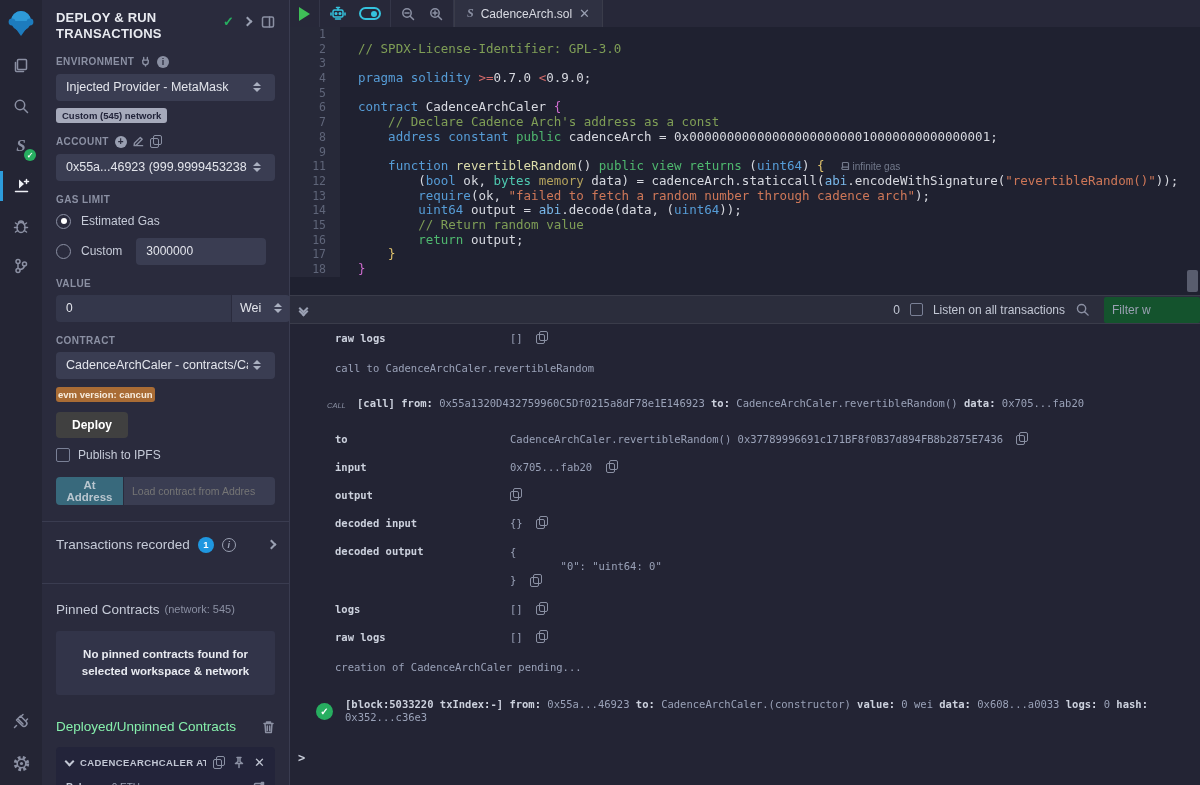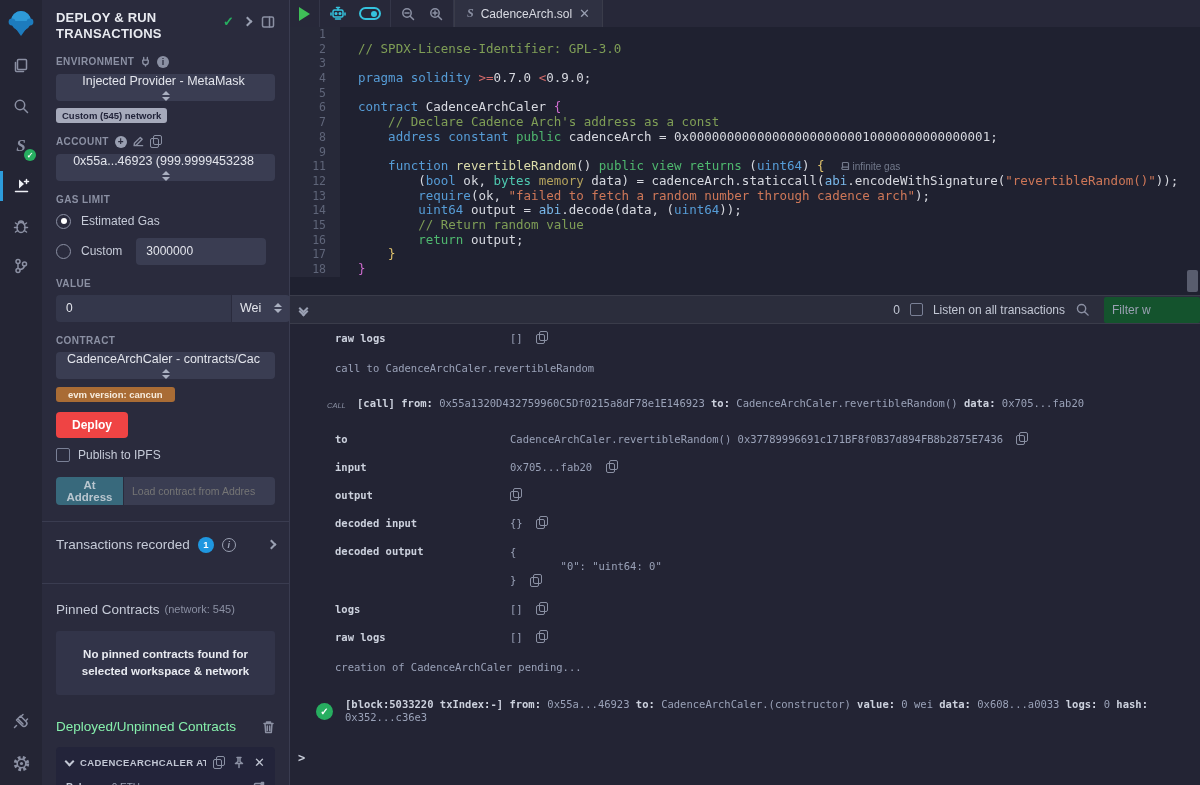--- a/index.html
+++ b/index.html
@@ -24,43 +24,43 @@
     padding:0 14px;color:#c6cbd8;}
   .sp-head{display:flex;justify-content:space-between;align-items:flex-start;padding-top:10px;}
   .sp-title{font-size:13px;font-weight:bold;color:#e8eaf0;line-height:1.25;letter-spacing:.2px;width:140px;}
   .sp-head-icons{display:flex;gap:10px;align-items:center;margin-top:4px;}
   .check-g{color:#27ae60;font-size:13px;font-weight:bold;}
   .chev-r{width:7px;height:7px;border-right:2px solid #9aa0b2;border-top:2px solid #9aa0b2;transform:rotate(45deg);display:inline-block;}
   .label{font-size:10px;color:#8b90a3;letter-spacing:.4px;margin-top:13px;display:flex;align-items:center;gap:6px;font-weight:bold;}
   .info-ic{width:12px;height:12px;border-radius:50%;background:#8b90a3;color:#2a2b3d;font-size:9px;font-weight:bold;
     display:inline-flex;align-items:center;justify-content:center;font-style:normal;}
   .sel{margin-top:6px;height:27px;background:#3a3d52;border-radius:4px;display:flex;align-items:center;
-    padding:0 14px 0 10px;font-size:12.5px;color:#e3e5ec;white-space:nowrap;overflow:hidden;flex-direction:column;}
+    padding:0 14px 0 10px;font-size:12.5px;color:#e3e5ec;white-space:nowrap;overflow:hidden;}
   .sel .sel-txt{flex:1;overflow:hidden;text-overflow:clip;white-space:nowrap;}
   .arrows{width:9px;flex:none;display:flex;flex-direction:column;align-items:center;gap:2px;margin-left:4px;}
   .arrows i{width:0;height:0;border-left:4px solid transparent;border-right:4px solid transparent;display:block;}
   .arrows .up{border-bottom:4px solid #aab0c0;}
   .arrows .dn{border-top:4px solid #aab0c0;}
   .net-badge{display:inline-block;margin-top:7px;background:#a6aabb;color:#22243a;font-size:9.5px;font-weight:bold;
     border-radius:3px;padding:2px 6px;}
   .plus-ic{width:12px;height:12px;border-radius:50%;background:#9aa0b2;color:#2a2b3d;font-size:10px;font-weight:bold;
     display:inline-flex;align-items:center;justify-content:center;}
   .radio-row{display:flex;align-items:center;gap:10px;margin-top:9px;font-size:12px;color:#c6cbd8;}
   .radio{width:15px;height:15px;border-radius:50%;border:1px solid #8b90a3;flex:none;position:relative;background:#2a2b3d;}
   .radio.on::after{content:"";position:absolute;left:3.5px;top:3.5px;width:6px;height:6px;border-radius:50%;background:#fff;}
   .gas-input{margin-left:4px;width:130px;height:27px;background:#3a3d52;border:none;border-radius:4px;color:#e3e5ec;
     font-size:12px;padding:0 10px;font-family:"Liberation Sans",sans-serif;}
   .val-row{display:flex;margin-top:6px;gap:1px;}
   .val-input{flex:1;height:27px;background:#34374b;border:none;border-radius:4px 0 0 4px;color:#e3e5ec;font-size:12px;padding:0 10px;
     font-family:"Liberation Sans",sans-serif;}
   .unit-sel{width:80px;height:27px;background:#3a3d52;border-radius:0 4px 4px 0;display:flex;align-items:center;
     padding:0 8px;font-size:12.5px;color:#e3e5ec;}
   .evm-badge{display:inline-block;margin-top:8px;background:#a96c35;color:#f7ecdd;font-size:9.5px;font-weight:bold;
-    border-radius:3px;padding:2px 12px;}
-  .deploy-btn{margin-top:10px;background:#ef4444;color:#fff;font-weight:bold;font-size:12px;border:none;border-radius:4px;
+    border-radius:3px;padding:2px 2px;}
+  .deploy-btn{margin-top:10px;background:#404040;color:#fff;font-weight:bold;font-size:12px;border:none;border-radius:4px;
     padding:6px 16px;display:block;font-family:"Liberation Sans",sans-serif;}
   .pub-row{display:flex;align-items:center;gap:8px;margin-top:10px;font-size:12px;color:#c6cbd8;}
   .cbx{width:14px;height:14px;border:1px solid #7a8096;border-radius:2px;background:transparent;flex:none;}
   .ataddr-row{display:flex;margin-top:15px;gap:1px;}
   .ataddr-btn{width:88px;height:28px;background:#38697c;color:#b9c6cf;font-weight:bold;font-size:11.5px;border:none;
     border-radius:4px 0 0 4px;font-family:"Liberation Sans",sans-serif;}
   .ataddr-input{flex:1;height:28px;background:#3a3d52;border:none;border-radius:0 4px 4px 0;color:#9aa0b2;font-size:10.5px;
     padding:0 8px;font-family:"Liberation Sans",sans-serif;}
   .divider{height:1px;background:#3a3c50;margin:16px -14px 0 -14px;}
   .tx-row{display:flex;align-items:center;gap:8px;padding:15px 0 14px 0;font-size:13.5px;color:#c6cbd8;}

